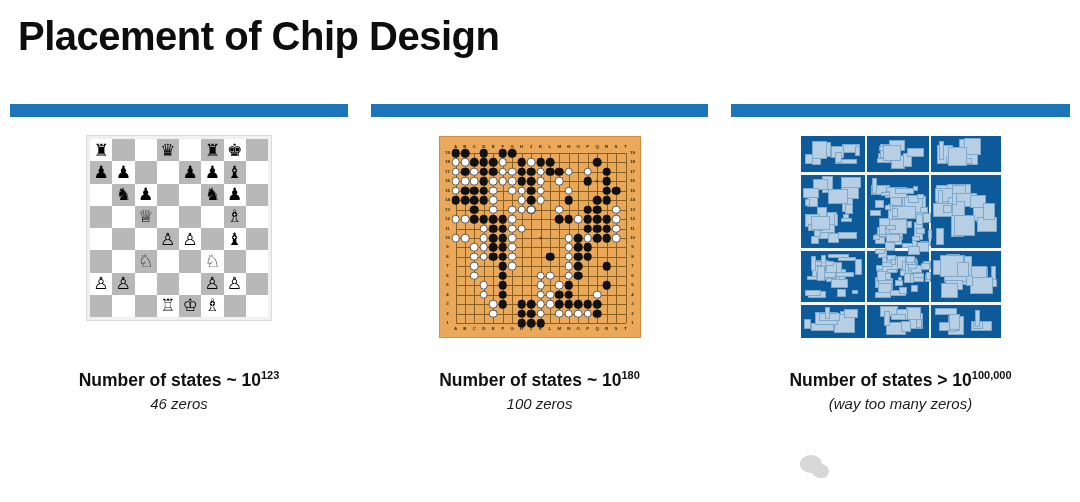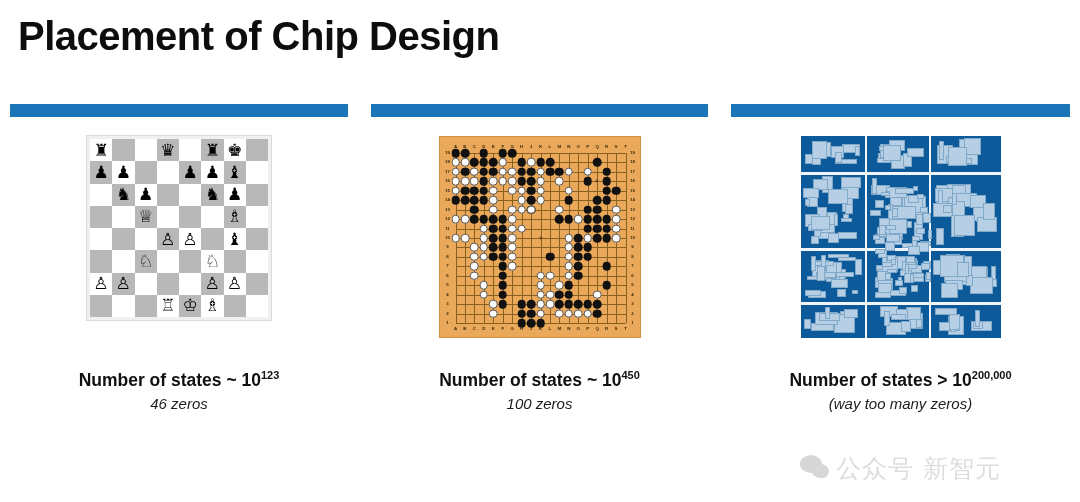--- a/index.html
+++ b/index.html
@@ -664,21 +664,21 @@
             <div class="go-coord" style="left: 188px; top: 165.111px; width: 10px;">3</div>
             <div class="go-coord" style="left: 3px; top: 174.556px; width: 10px;">2</div>
             <div class="go-coord" style="left: 188px; top: 174.556px; width: 10px;">2</div>
             <div class="go-coord" style="left: 3px; top: 184px; width: 10px;">1</div>
             <div class="go-coord" style="left: 188px; top: 184px; width: 10px;">1</div>
           </div>
       </div>
 
       <div class="caption">
         <div class="caption-main">
-          <span>Number of states ~ 10</span><sup>450</sup>
+          <span>Number of states ~ 10</span><sup>180</sup>
         </div>
         <div class="caption-sub">100 zeros</div>
       </div>
     </div>
 
     <div class="column col-placement">
       <div class="rule-bar"></div>
 
       <div class="figure-wrap">
         <div class="placement" id="placement">
@@ -909,29 +909,28 @@
             <div class="blk" style="left: 80.8px; top: 55.6px; width: 9px; height: 4.5px;"></div>
             <div class="blk" style="left: 74.6px; top: 112.8px; width: 9.6px; height: 4.8px;"></div>
             <div class="blk" style="left: 91.7px; top: 72.2px; width: 6px; height: 8.4px;"></div>
             <div class="blk" style="left: 103.9px; top: 137.4px; width: 6.3px; height: 9.9px;"></div>
             <div class="blk" style="left: 120.7px; top: 126.5px; width: 9.2px; height: 7.3px;"></div>
           </div>
       </div>
 
       <div class="caption">
         <div class="caption-main">
-          <span>Number of states &gt; 10</span><sup>200,000</sup>
+          <span>Number of states &gt; 10</span><sup>100,000</sup>
         </div>
         <div class="caption-sub">(way too many zeros)</div>
       </div>
     </div>
 
   </div>
 
   <div class="watermark">
     <div class="wm-logo">
       <div class="b1"></div>
         <div class="b2"></div>
     </div>
-    <div class="wm-text">公众号 新智元</div>
   </div>
 
 </div>
 
 </body></html>

